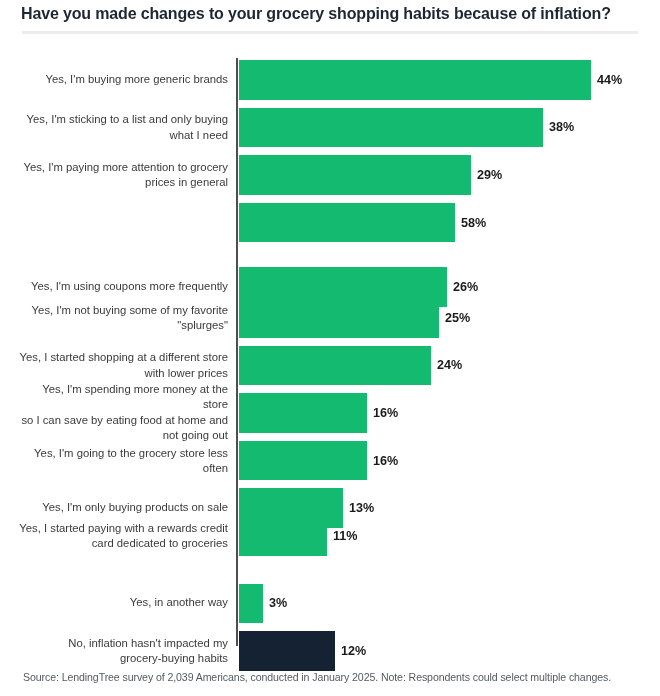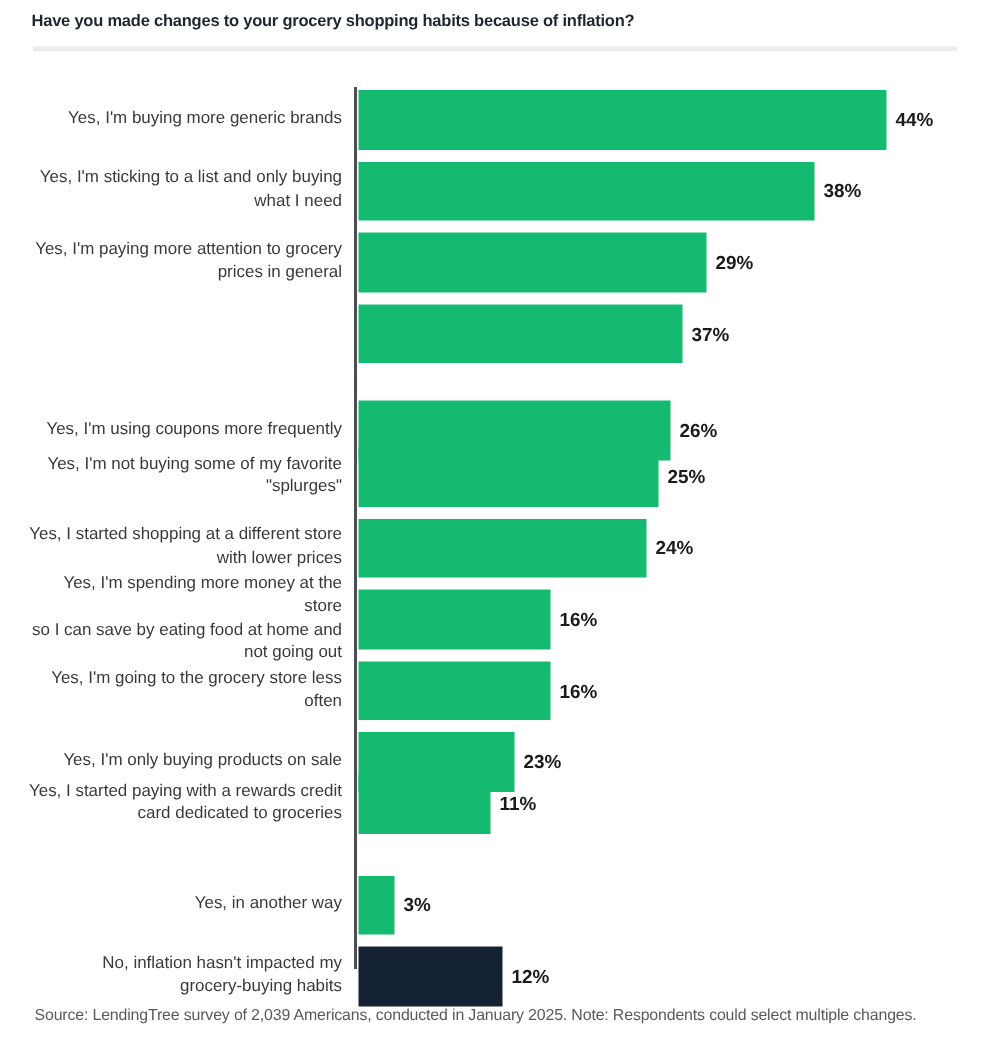--- a/index.html
+++ b/index.html
@@ -15,21 +15,21 @@
     overflow: hidden;
     position: relative;
   }
 
   
   .chart-title {
     position: absolute;
     left: 21px;
     top: 4px;
     width: 620px;
-    font-size: 11px;
+    font-size: 16px;
     font-weight: bold;
     color: #1d2733;
     letter-spacing: -0.15px;
     line-height: 20px;
   }
   .title-rule {
     position: absolute;
     left: 22px;
     top: 31px;
     width: 616px;
@@ -132,21 +132,21 @@
       <div class="row" style="top: 95.2px;">
         <div class="row-label">Yes, I'm paying more attention to grocery<br>prices in general</div>
         <div class="bar-wrap">
           <div class="bar" title="Yes, I'm paying more attention to grocery prices in general — 29%" style="width: 232px; background: rgb(20, 186, 112);"></div>
           <div class="bar-value">29%</div>
         </div>
       </div>
       <div class="row" style="top: 142.8px;">
         <div class="bar-wrap">
           <div class="bar" title="Yes, I'm being more mindful of food waste and trying to reuse as much as possible — 27%" style="width: 216px; background: rgb(20, 186, 112);"></div>
-          <div class="bar-value">37%</div>
+          <div class="bar-value">58%</div>
         </div>
       </div>
       <div class="row" style="top: 207px;">
         <div class="row-label">Yes, I'm using coupons more frequently</div>
         <div class="bar-wrap">
           <div class="bar" title="Yes, I'm using coupons more frequently — 26%" style="width: 208px; background: rgb(20, 186, 112);"></div>
           <div class="bar-value">26%</div>
         </div>
       </div>
       <div class="row" style="top: 238px;">
@@ -174,21 +174,21 @@
         <div class="row-label">Yes, I'm going to the grocery store less<br>often</div>
         <div class="bar-wrap">
           <div class="bar" title="Yes, I'm going to the grocery store less often — 16%" style="width: 128px; background: rgb(20, 186, 112);"></div>
           <div class="bar-value">16%</div>
         </div>
       </div>
       <div class="row" style="top: 428.4px;">
         <div class="row-label">Yes, I'm only buying products on sale</div>
         <div class="bar-wrap">
           <div class="bar" title="Yes, I'm only buying products on sale — 13%" style="width: 104px; background: rgb(20, 186, 112);"></div>
-          <div class="bar-value">23%</div>
+          <div class="bar-value">13%</div>
         </div>
       </div>
       <div class="row" style="top: 456px;">
         <div class="row-label">Yes, I started paying with a rewards credit<br>card dedicated to groceries</div>
         <div class="bar-wrap">
           <div class="bar" title="Yes, I started paying with a rewards credit card dedicated to groceries — 11%" style="width: 88px; background: rgb(20, 186, 112);"></div>
           <div class="bar-value">11%</div>
         </div>
       </div>
       <div class="row" style="top: 523.6px;">

